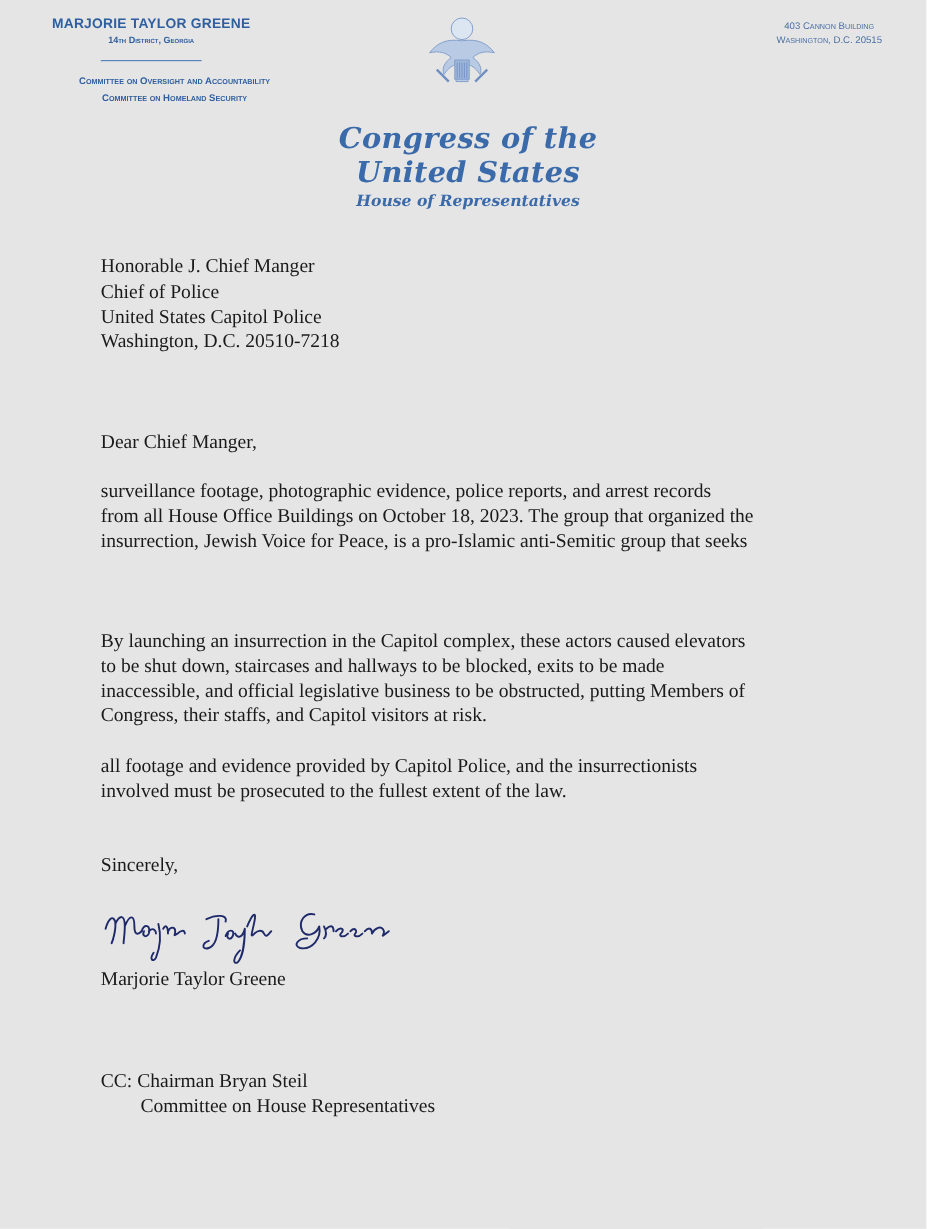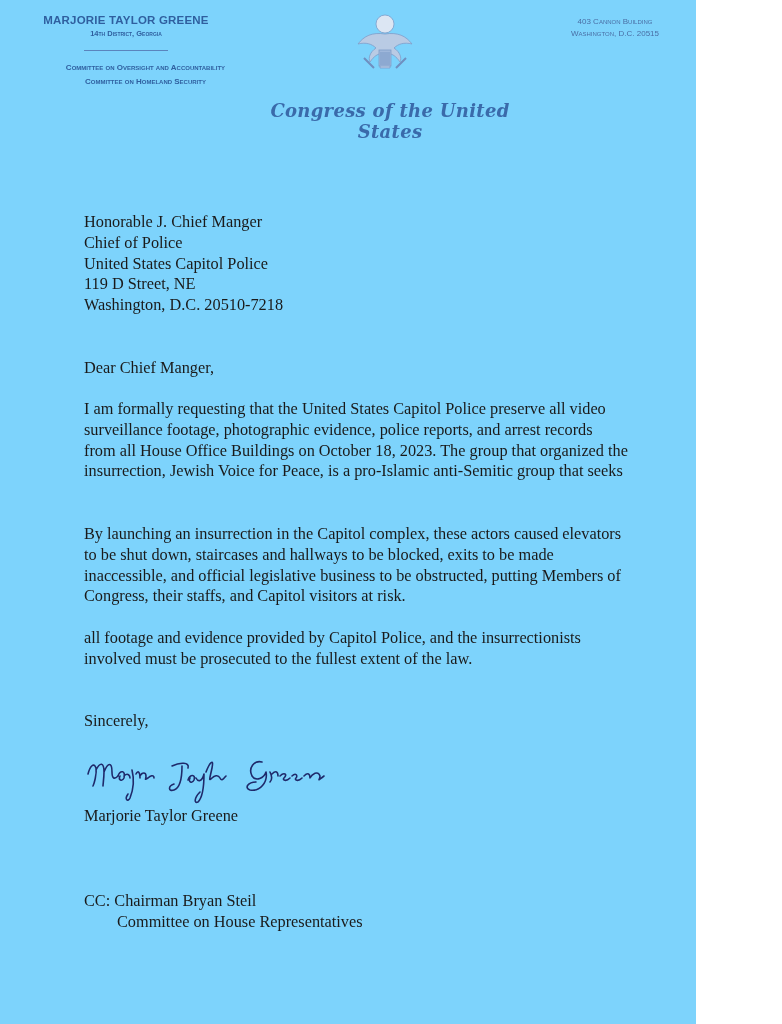--- a/index.html
+++ b/index.html
@@ -1,30 +1,30 @@
 <!DOCTYPE html>
 <html><head>
 <meta charset="utf-8">
 <style>
   html, body { margin: 0; padding: 0; background: #ffffff; }
   body { width: 782px; height: 1024px; position: relative; overflow: hidden; }
-  .page { position: absolute; left: 0; top: 0; width: 696px; height: 1024px; background: #7dd3fc; }
+  .page { position: absolute; left: 0; top: 0; width: 772px; height: 1024px; background: #e5e5e5; }
   .lh-left { position: absolute; left: 0; top: 14px; width: 252px; text-align: center;
              font-family: "Liberation Sans", sans-serif; color: #2f5f9f; font-weight: bold; }
   .lh-name { font-size: 11.5px; letter-spacing: 0.2px; }
   .lh-district { font-size: 7.5px; margin-top: 3px; font-variant: small-caps; }
   .lh-rule { width: 84px; height: 1px; background: #5a84bd; margin: 12px auto 10px auto; }
   .lh-committee { font-size: 8px; font-variant: small-caps; line-height: 14px; padding-left: 39px; }
   .lh-right { position: absolute; right: 6px; top: 16px; width: 150px; text-align: center;
               font-family: "Liberation Sans", sans-serif; color: #4a6fa5; font-size: 8px;
               line-height: 12px; font-variant: small-caps; }
   .seal { position: absolute; left: 352px; top: 12px; width: 66px; height: 66px; }
   .lh-title { position: absolute; left: 240px; top: 100px; width: 300px; text-align: center;
               font-family: "DejaVu Serif", serif; color: #3a6aaa; }
-  .lh-congress { font-size: 18px; font-weight: bold; letter-spacing: 0.3px; font-style: italic; }
+  .lh-congress { font-size: 24px; font-weight: bold; letter-spacing: 0.3px; font-style: italic; }
   .lh-house { font-size: 13px; font-weight: bold; font-style: italic; margin-top: 3px; }
   .body-text { position: absolute; left: 84px; width: 640px;
                font-family: "Liberation Serif", serif; color: #1a1a1a; font-size: 16.3px; line-height: 20.8px; }
   .addr { top: 212px; }
   .salutation { top: 358px; }
   .p1 { top: 399px; }
   .p2 { top: 524px; }
   .p3 { top: 628px; }
   .closing { top: 711px; }
   .signature { position: absolute; left: 84px; top: 748px; width: 250px; height: 58px; }
@@ -62,34 +62,33 @@
       <line x1="29" y1="40" x2="29" y2="53"></line>
         <line x1="31" y1="40" x2="31" y2="53"></line>
       <line x1="33" y1="40" x2="33" y2="53"></line>
         <line x1="35" y1="40" x2="35" y2="53"></line>
       <line x1="37" y1="40" x2="37" y2="53"></line>
     </g>
   </svg>
 
   <div class="lh-title">
     <div class="lh-congress">Congress of the United States</div>
+    <div class="lh-house">House of Representatives</div>
   </div>
 
   <div class="body-text addr">
     <div class="line">Honorable J. Chief Manger</div>
     <div class="line">Chief of Police</div>
     <div class="line">United States Capitol Police</div>
-    <div class="line">119 D Street, NE</div>
     <div class="line">Washington, D.C. 20510-7218</div>
   </div>
 
   <div class="body-text salutation">Dear Chief Manger,</div>
 
   <div class="body-text p1">
-    <div class="line">I am formally requesting that the United States Capitol Police preserve all video</div>
     <div class="line">surveillance footage, photographic evidence, police reports, and arrest records</div>
     <div class="line">from all House Office Buildings on October 18, 2023. The group that organized the</div>
     <div class="line">insurrection, Jewish Voice for Peace, is a pro-Islamic anti-Semitic group that seeks</div>
   </div>
 
   <div class="body-text p2">
     <div class="line">By launching an insurrection in the Capitol complex, these actors caused elevators</div>
     <div class="line">to be shut down, staircases and hallways to be blocked, exits to be made</div>
     <div class="line">inaccessible, and official legislative business to be obstructed, putting Members of</div>
     <div class="line">Congress, their staffs, and Capitol visitors at risk.</div>

